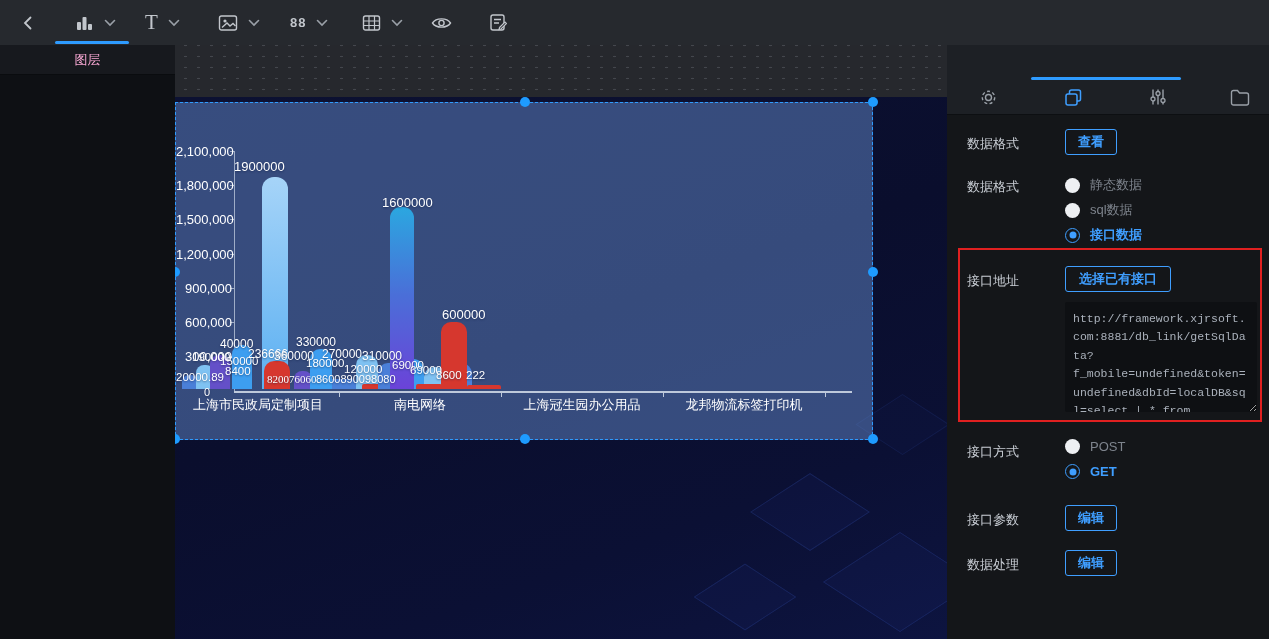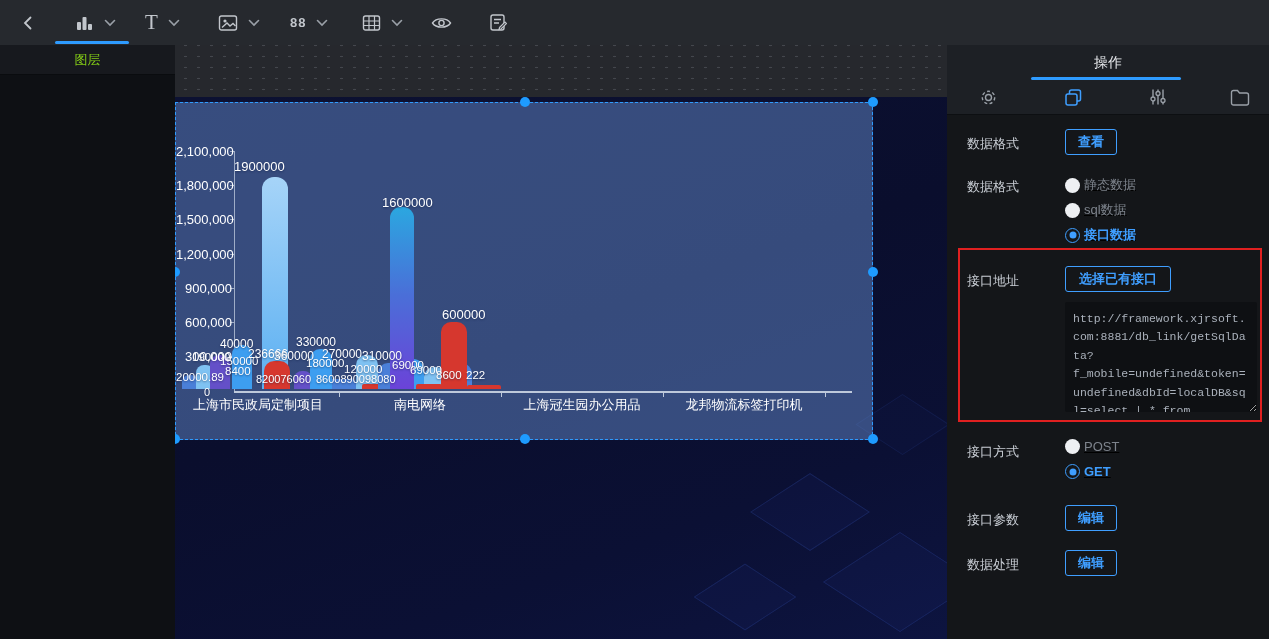--- a/index.html
+++ b/index.html
@@ -11,21 +11,21 @@
   #toolbar { position:absolute; left:0; top:0; width:1269px; height:45px; background:#26292e; z-index:6; }
   .tool { position:absolute; top:0; height:45px; display:flex; align-items:center; color:#c2c6cc; }
   .tool svg { display:block; }
   .caret { margin-left:10px; }
   #tool-underline { position:absolute; left:55px; top:41px; width:74px; height:3px; background:#2e9bff; border-radius:2px; }
   .glyph-T { font-family:"Liberation Serif","DejaVu Serif",serif; font-size:21px; color:#c2c6cc; }
   .glyph-88 { font-size:13px; letter-spacing:1px; color:#c2c6cc; font-weight:bold; }
 
   
   #sidebar { position:absolute; left:0; top:45px; width:175px; height:594px; background:#0e1014; z-index:5; }
-  #layers-header { height:30px; background:#17191e; color:#84cc16; font-size:13px; display:flex; align-items:center; justify-content:center; border-bottom:1px solid #0a0c0f; }
+  #layers-header { height:30px; background:#17191e; color:#f9a8d4; font-size:13px; display:flex; align-items:center; justify-content:center; border-bottom:1px solid #0a0c0f; }
   #layer-row { position:absolute; left:0; top:43px; width:175px; height:45px; background:#3f9eff; display:flex; align-items:center; }
   #layer-icon-box { width:70px; height:30px; margin-left:25px; background:#1e2227; border-radius:4px; display:flex; align-items:center; justify-content:center; }
   .mini-bars { display:flex; align-items:flex-end; gap:2px; height:16px; }
   .mini-bars i { display:block; width:4px; background:#57b0f5; border-radius:1px; }
   #layer-label { color:#fff; font-size:13px; margin-left:22px; }
 
   
   #canvas { position:absolute; left:175px; top:45px; width:772px; height:594px; background:#26282d; z-index:1; }
   #dot-strip { position:absolute; left:0; top:0; width:772px; height:52px;
     background-image:radial-gradient(#44474d 1px, transparent 1.2px); background-size:13px 11px; background-position:4px 6px; }
@@ -55,21 +55,21 @@
 
   
   #panel { position:absolute; left:947px; top:45px; width:322px; height:594px; background:#141619; z-index:6; }
   #panel-header { position:absolute; left:0; top:0; width:322px; height:70px; background:#1d2025; border-bottom:1px solid #0d0f12; }
   #panel-title { position:absolute; left:0; top:9px; width:322px; text-align:center; color:#e8eaee; font-size:14px; }
   #panel-underline { position:absolute; left:84px; top:32px; width:150px; height:3px; background:#2e9bff; border-radius:2px; }
   .ptab { position:absolute; top:38px; width:28px; height:28px; display:flex; align-items:center; justify-content:center; }
   .prow-label { position:absolute; left:20px; color:#c9ced5; font-size:13px; }
   .btn { position:absolute; border:1px solid #3f9eff; color:#3f9eff; font-size:13px; font-weight:bold; background:transparent;
     border-radius:3px; display:flex; align-items:center; justify-content:center; cursor:pointer; font-family:inherit; }
-  .radio { position:absolute; display:flex; align-items:center; gap:4px;text-decoration:underline; }
+  .radio { position:absolute; display:flex; align-items:center; gap:10px; }
   .rcircle { width:15px; height:15px; border-radius:50%; }
   .rcircle.off { background:#eef0f3; }
   .rcircle.on { background:#141619; border:1.5px solid #3f9eff; position:relative; }
   .rcircle.on::after { content:""; position:absolute; left:50%; top:50%; width:7px; height:7px; border-radius:50%; background:#3f9eff; transform:translate(-50%,-50%); }
   .rlabel-off { color:#7e848d; font-size:13px; }
   .rlabel-on { color:#3f9eff; font-size:13px; font-weight:bold; }
   #api-textarea { position:absolute; left:118px; top:257px; width:192px; height:110px; background:#0e1013; border:none; resize:vertical;
     color:#aab1bb; font-family:"Liberation Mono","DejaVu Sans Mono",monospace; font-size:11.5px; line-height:1.6; padding:8px 6px 4px 8px; border-radius:2px; outline:none; }
   #red-annotation { position:absolute; left:11px; top:203px; width:304px; height:174px; border:2px solid #e02020; pointer-events:none; z-index:7; }
 </style>
@@ -211,21 +211,21 @@
         <div class="dlabel" style="left: 44px; top: 252px; font-size: 11.5px;">150000</div>
         <div class="dlabel" style="left: 72px; top: 244px; font-size: 12px;">236666</div>
         <div class="dlabel" style="left: 98px; top: 246px; font-size: 12px;">360000</div>
         <div class="dlabel" style="left: 120px; top: 232px; font-size: 12px;">330000</div>
         <div class="dlabel" style="left: 146px; top: 244px; font-size: 12px;">270000</div>
         <div class="dlabel" style="left: 130px; top: 254px; font-size: 11.5px;">180000</div>
         <div class="dlabel" style="left: 168px; top: 260px; font-size: 11.5px;">120000</div>
         <div class="dlabel" style="left: 186px; top: 246px; font-size: 12px;">310000</div>
         <div class="dlabel" style="left: 24px; top: 262px; font-size: 11.5px; padding-left: 25px;">8400</div>
         <div class="dlabel" style="left: 0px; top: 268px; font-size: 11.5px;">20000.89</div>
-        <div class="dlabel" style="left: 80px; top: 270px; font-size: 11px;">820076060</div>
+        <div class="dlabel" style="left: 91px; top: 270px; font-size: 11px; font-family: Liberation Serif, serif;">820076060</div>
         <div class="dlabel" style="left: 140px; top: 270px; font-size: 11px;">8600890098080</div>
         <div class="dlabel" style="left: 216px; top: 256px; font-size: 11.5px;">69000</div>
         <div class="dlabel" style="left: 234px; top: 261px; font-size: 11.5px;">69000</div>
         <div class="dlabel" style="left: 260px; top: 266px; font-size: 11.5px;">8600</div>
         <div class="dlabel" style="left: 290px; top: 266px; font-size: 11.5px;">222</div>
         <div class="dlabel" style="left: 28px; top: 283px; font-size: 11px;">0</div>
       </div>
 
     <div class="handle" style="left:344px; top:-6px;"></div>
     <div class="handle" style="left:692px; top:-6px;"></div>
@@ -235,21 +235,20 @@
     <div class="handle" style="left:-6px;  top:331px;"></div>
     <div class="handle" style="left:-6px;  top:164px;"></div>
   </div>
 
   <div id="sidebar">
     <div id="layers-header">图层</div>
   </div>
 
   <div id="panel">
     <div id="panel-header">
-      <div id="panel-title">操作</div>
       <div id="panel-underline"></div>
       <div class="ptab" style="left:27px">
         <svg width="19" height="19" viewBox="0 0 19 19">
           <circle cx="9.5" cy="9.5" r="3" stroke="#9aa0a8" stroke-width="1.4" fill="none"></circle>
           <circle cx="9.5" cy="9.5" r="6.2" stroke="#9aa0a8" stroke-width="1.4" fill="none" stroke-dasharray="3 2.4"></circle>
         </svg>
       </div>
       <div class="ptab" style="left:112px">
         <svg width="19" height="19" viewBox="0 0 19 19">
           <rect x="5.5" y="2" width="11" height="11" rx="2" stroke="#3f9eff" stroke-width="1.5" fill="none"></rect>

